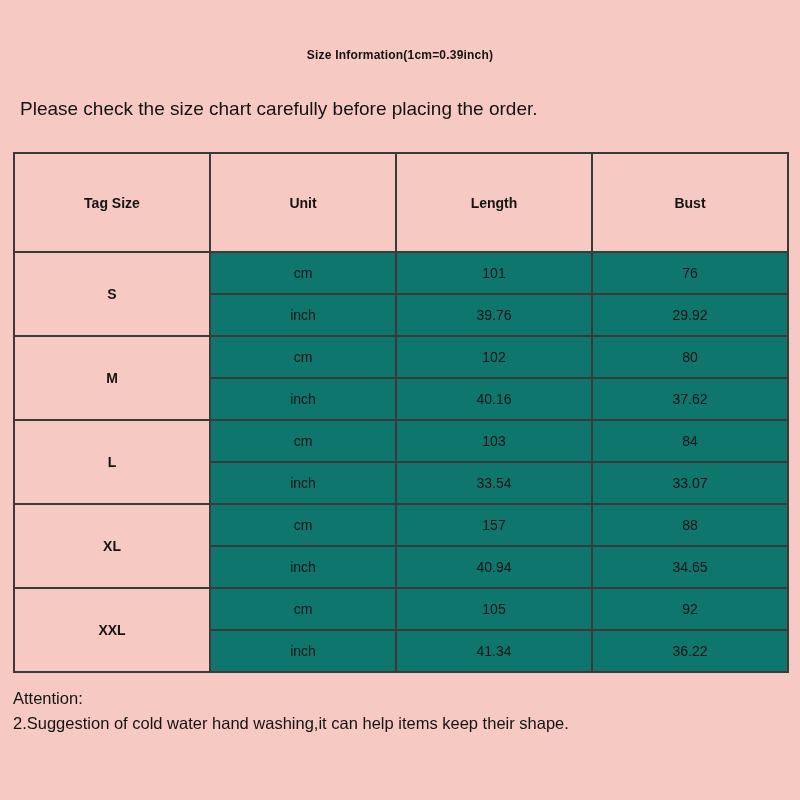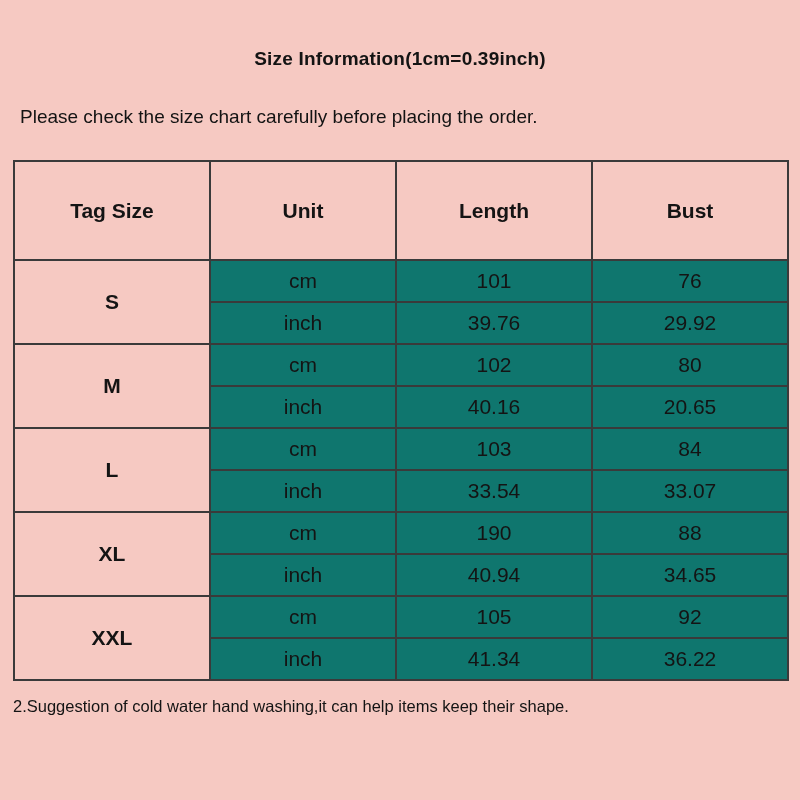--- a/index.html
+++ b/index.html
@@ -20,21 +20,21 @@
     height: 800px;
     background: #f6c9c2;
     box-sizing: border-box;
   }
   
   .header-block {
     padding-top: 48px;
   }
   .title {
     text-align: center;
-    font-size: 19px;
+    font-size: 12px;
     font-weight: bold;
     letter-spacing: 0.2px;
     color: #131313;
     margin: 0 0 8px 0;
     padding: 0 20px;
   }
   .subtitle {
     font-size: 19px;
     font-weight: normal;
     color: #131313;
@@ -49,21 +49,21 @@
   }
   table.size-table {
     width: 774px;
     border-collapse: collapse;
     table-layout: fixed;
   }
   table.size-table td, table.size-table th {
     border: 2px solid #3a3a3a;
     text-align: center;
     vertical-align: middle;
-    font-size: 21px;
+    font-size: 14px;
     color: #141414;
     padding: 0;
   }
   .col-tag { width: 196px; }
   .col-unit { width: 186px; }
   .col-len { width: 196px; }
   .col-bust { width: 196px; }
 
   thead th {
     height: 97px;
@@ -138,39 +138,39 @@
 
         <tr>
           <td class="tag-cell" rowspan="2">M</td>
           <td class="data-cell">cm</td>
           <td class="data-cell">102</td>
           <td class="data-cell">80</td>
         </tr>
         <tr>
           <td class="data-cell">inch</td>
           <td class="data-cell">40.16</td>
-          <td class="data-cell">20.65</td>
+          <td class="data-cell">37.62</td>
         </tr>
 
         <tr>
           <td class="tag-cell" rowspan="2">L</td>
           <td class="data-cell">cm</td>
           <td class="data-cell">103</td>
           <td class="data-cell">84</td>
         </tr>
         <tr>
           <td class="data-cell">inch</td>
           <td class="data-cell">33.54</td>
           <td class="data-cell">33.07</td>
         </tr>
 
         <tr>
           <td class="tag-cell" rowspan="2">XL</td>
           <td class="data-cell">cm</td>
-          <td class="data-cell">190</td>
+          <td class="data-cell">157</td>
           <td class="data-cell">88</td>
         </tr>
         <tr>
           <td class="data-cell">inch</td>
           <td class="data-cell">40.94</td>
           <td class="data-cell">34.65</td>
         </tr>
 
         <tr>
           <td class="tag-cell" rowspan="2">XXL</td>
@@ -181,16 +181,17 @@
         <tr>
           <td class="data-cell">inch</td>
           <td class="data-cell">41.34</td>
           <td class="data-cell">36.22</td>
         </tr>
       </tbody>
     </table>
   </div>
 
   <div class="attention">
+    <span class="line first">Attention:</span>
     <span class="line">2.Suggestion of cold water hand washing,it can help items keep their shape.</span>
   </div>
 
 </div>
 
 </body></html>

